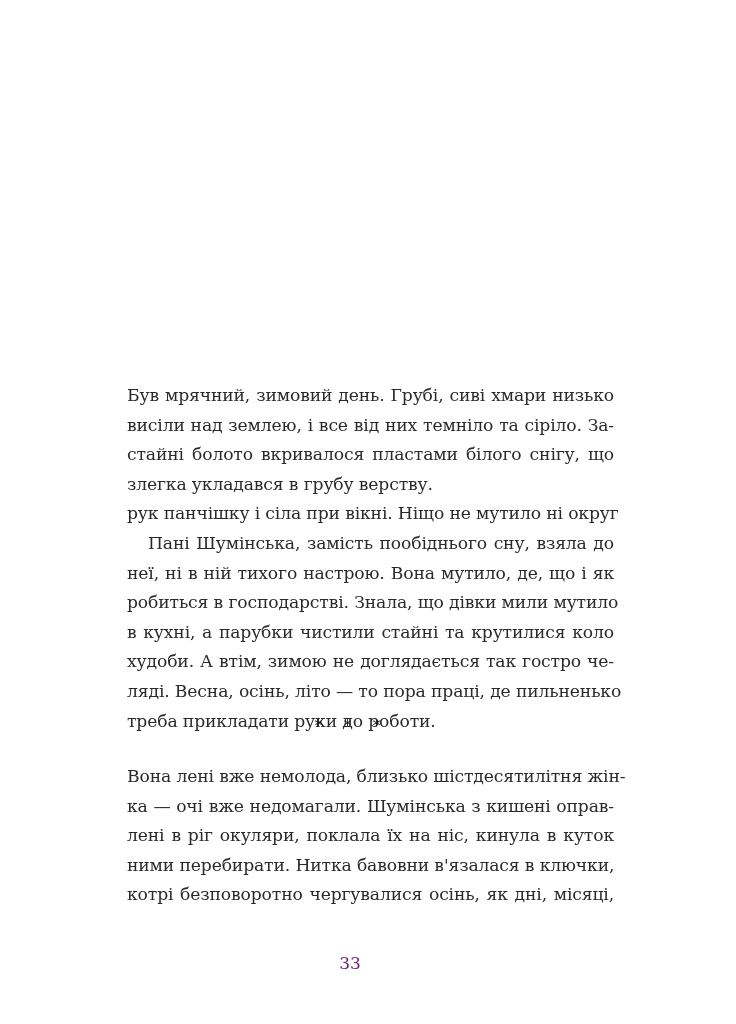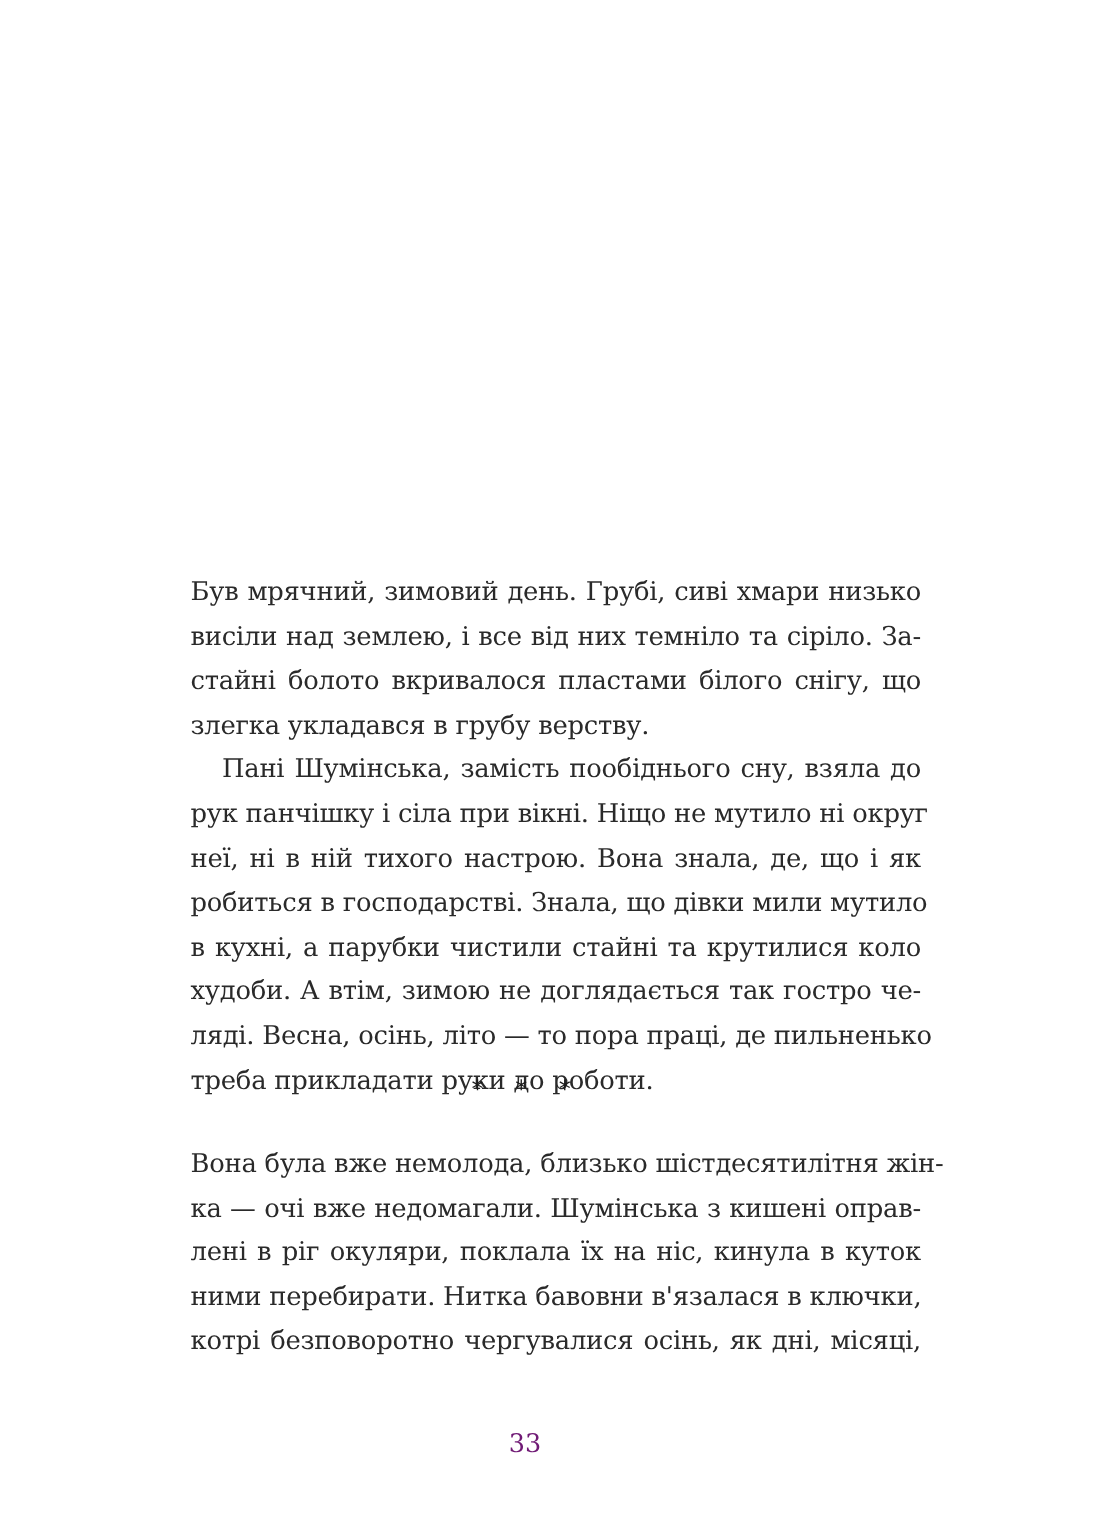--- a/index.html
+++ b/index.html
@@ -69,34 +69,34 @@
 </head>
 <body>
 
 <div class="page">
 
   <div class="text-block" id="section1">
     <span class="line">Був мрячний, зимовий день. Грубі, сиві хмари низько</span>
     <span class="line">висіли над землею, і все від них темніло та сіріло. За-</span>
     <span class="line">стайні болото вкривалося пластами білого снігу, що</span>
     <span class="line last">злегка укладався в грубу верству.</span>
+    <span class="line">рук панчішку і сіла при вікні. Ніщо не мутило ні округ</span>
     <span class="line indent">Пані Шумінська, замість пообіднього сну, взяла до</span>
-    <span class="line">рук панчішку і сіла при вікні. Ніщо не мутило ні округ</span>
-    <span class="line">неї, ні в ній тихого настрою. Вона знала, де, що і як</span>
+    <span class="line">неї, ні в ній тихого настрою. Вона мутило, де, що і як</span>
     <span class="line">робиться в господарстві. Знала, що дівки мили мутило</span>
     <span class="line">в кухні, а парубки чистили стайні та крутилися коло</span>
     <span class="line">худоби. А втім, зимою не доглядається так гостро че-</span>
     <span class="line">ляді. Весна, осінь, літо — то пора праці, де пильненько</span>
     <span class="line last">треба прикладати руки до роботи.</span>
   </div>
 
   <div class="separator">* * *</div>
 
   <div class="text-block" id="section2">
-    <span class="line">Вона була вже немолода, близько шістдесятилітня жін-</span>
+    <span class="line">Вона лені вже немолода, близько шістдесятилітня жін-</span>
     <span class="line">ка — очі вже недомагали. Шумінська з кишені оправ-</span>
     <span class="line">лені в ріг окуляри, поклала їх на ніс, кинула в куток</span>
     <span class="line">ними перебирати. Нитка бавовни в'язалася в ключки,</span>
     <span class="line">котрі безповоротно чергувалися осінь, як дні, місяці,</span>
   </div>
 
   <div class="page-number">33</div>
 
 </div>
 

